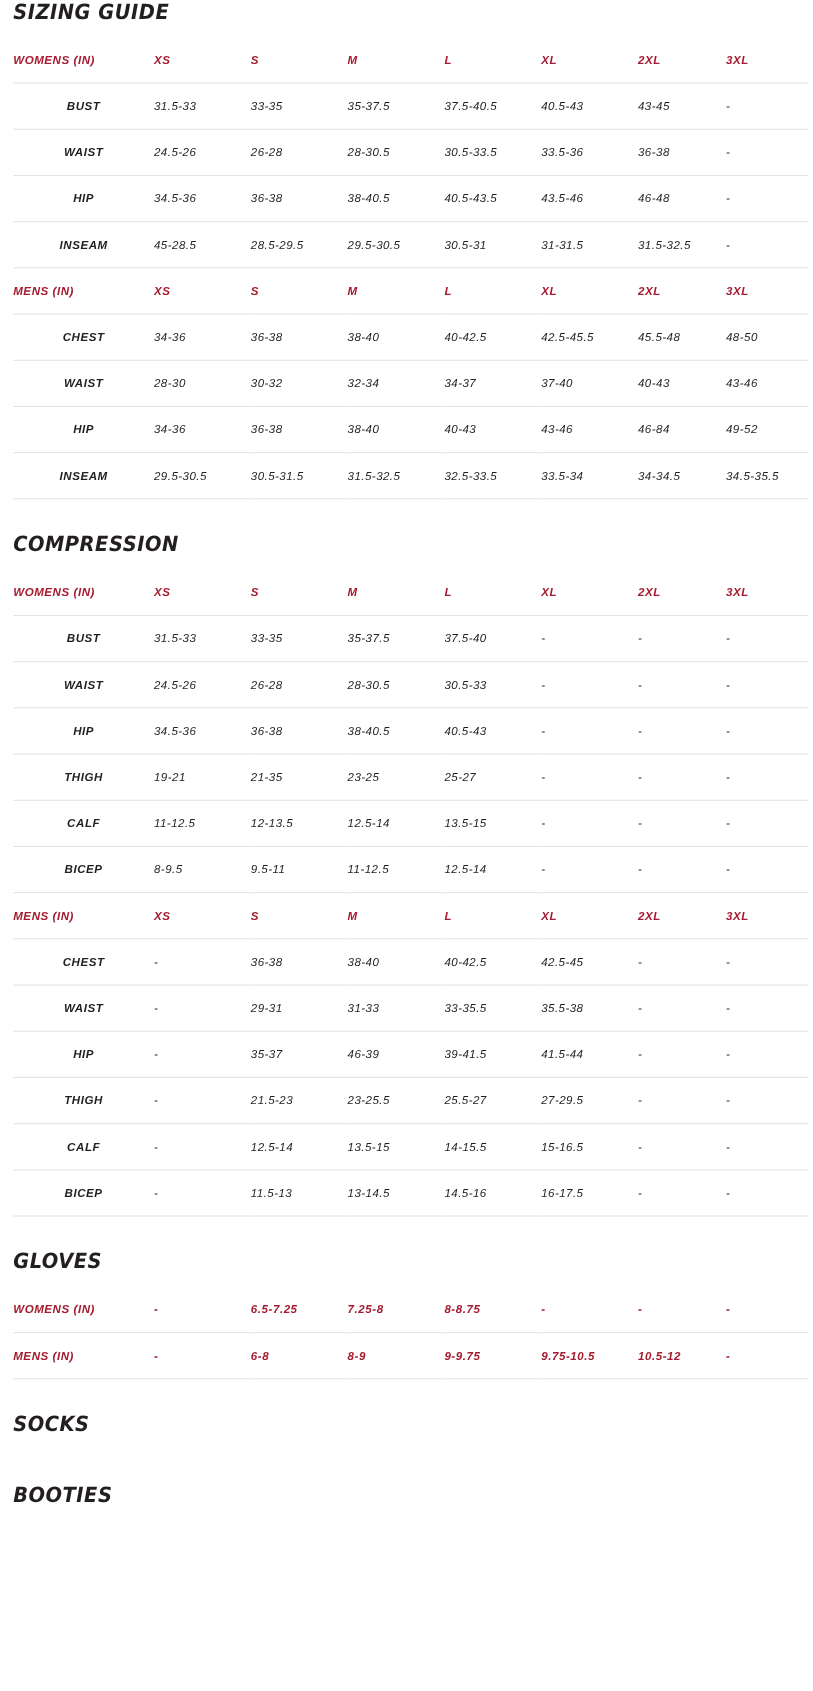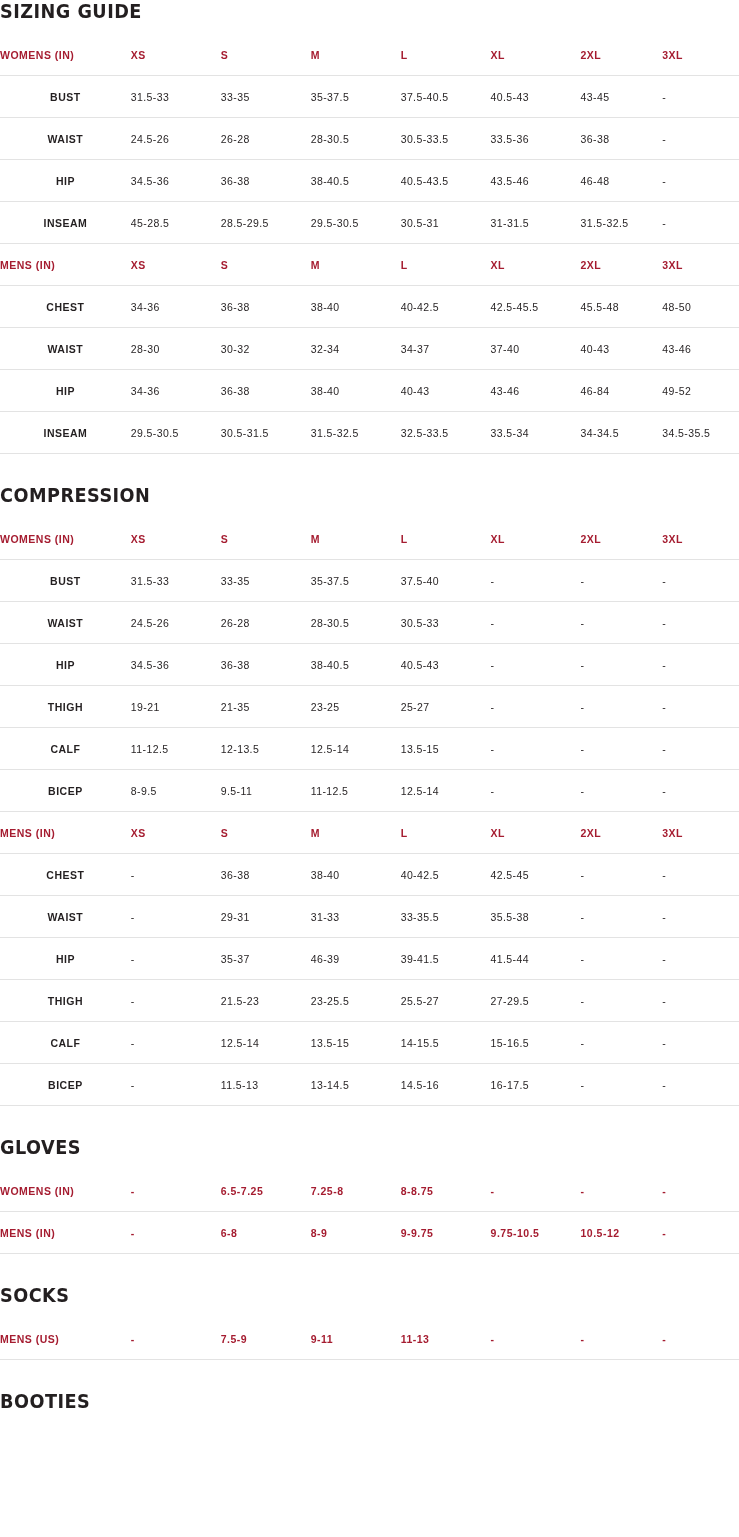--- a/index.html
+++ b/index.html
@@ -9,21 +9,22 @@
     background: #ffffff;
   }
   body {
     width: 739px;
     font-family: "Liberation Sans", sans-serif;
     color: #231f20;
     -webkit-font-smoothing: antialiased;
   }
   .page {
     width: 739px;
-    padding: 0 0;
+    padding: 0 12px;
+    font-style: italic;
   }
   .section-title {
     font-family: "DejaVu Sans", sans-serif;
     font-weight: bold;
     font-size: 19px;
     letter-spacing: 0.5px;
     color: #231f20;
     text-transform: uppercase;
     margin: 0;
     padding: 0 0 12px 0;
@@ -382,42 +383,18 @@
         <td>9-9.75</td>
         <td>9.75-10.5</td>
         <td>10.5-12</td>
         <td>-</td>
       </tr>
     </tbody>
   </table>
 
   <h2 class="section-title spaced">SOCKS</h2>
 
-  <table class="size-table">
-    <colgroup>
-        <col class="c0">
-        <col class="c1">
-        <col class="c2">
-        <col class="c3">
-        <col class="c4">
-        <col class="c5">
-        <col class="c6">
-        <col class="c7">
-      </colgroup>
-    <tbody>
-      <tr class="header-row">
-        <td>MENS (US)</td>
-        <td>-</td>
-        <td>7.5-9</td>
-        <td>9-11</td>
-        <td>11-13</td>
-        <td>-</td>
-        <td>-</td>
-        <td>-</td>
-      </tr>
-    </tbody>
-  </table>
 
   <h2 class="section-title spaced">BOOTIES</h2>
 
 
   <div class="tail-space"></div>
 </div>
 
 </body></html>

